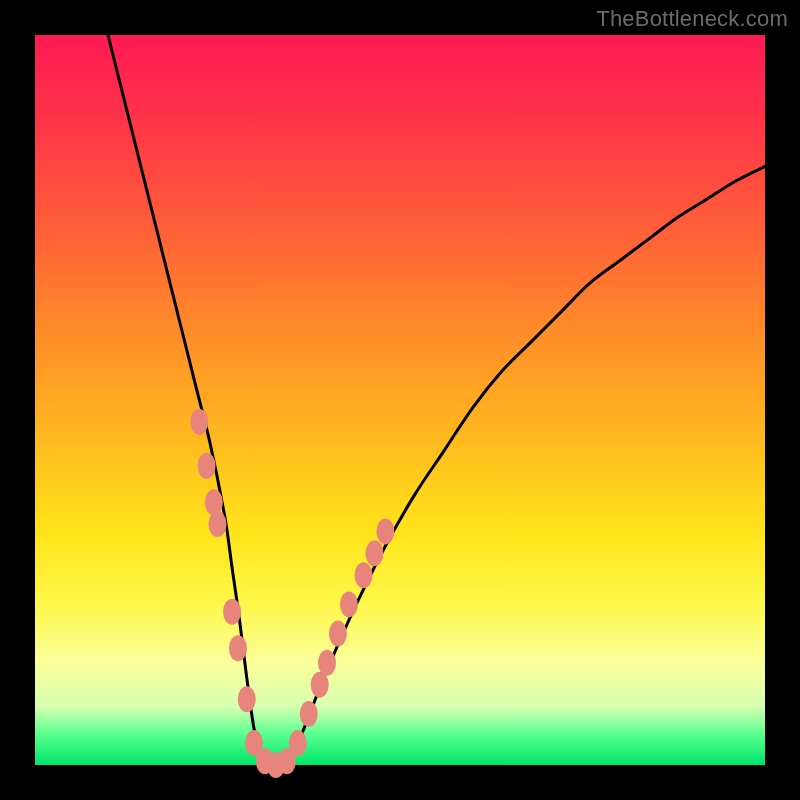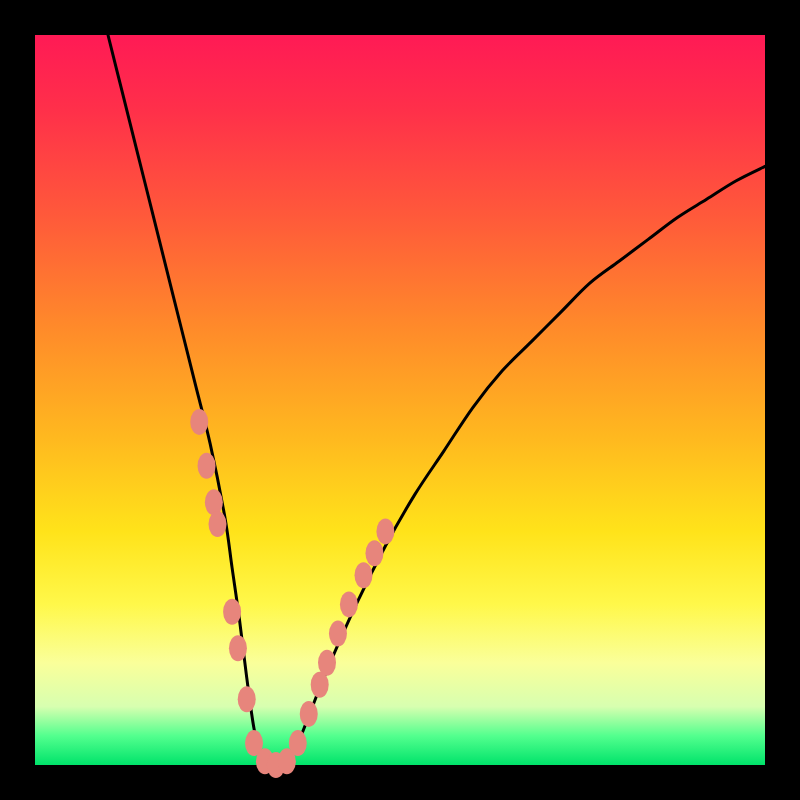--- a/index.html
+++ b/index.html
@@ -59,20 +59,21 @@
   }
   .marker {
     fill: #e7857c;
     stroke: none;
   }
 </style>
 </head>
 <body>
 
 <div class="frame">
+  <div class="watermark">TheBottleneck.com</div>
   <div class="plot">
     <svg class="curve" viewBox="0 0 730 730" preserveAspectRatio="none">
       <path id="curve-path" fill="none" stroke="#000000" stroke-width="3" stroke-linecap="round" stroke-linejoin="round" d="M 73.00 0.00 C 75.43 9.73, 82.73 38.93, 87.60 58.40 C 92.47 77.87, 97.33 97.33, 102.20 116.80 C 107.07 136.27, 111.93 155.73, 116.80 175.20 C 121.67 194.67, 126.53 214.13, 131.40 233.60 C 136.27 253.07, 141.13 272.53, 146.00 292.00 C 150.87 311.47, 155.73 330.93, 160.60 350.40 C 165.47 369.87, 170.33 386.90, 175.20 408.80 C 180.07 430.70, 186.15 461.12, 189.80 481.80 C 193.45 502.48, 194.67 515.87, 197.10 532.90 C 199.53 549.93, 201.97 565.75, 204.40 584.00 C 206.83 602.25, 209.27 624.15, 211.70 642.40 C 214.13 660.65, 216.57 680.12, 219.00 693.50 C 221.43 706.88, 223.87 716.62, 226.30 722.70 C 228.73 728.78, 229.95 728.78, 233.60 730.00 C 237.25 731.22, 243.33 733.65, 248.20 730.00 C 253.07 726.35, 257.93 717.83, 262.80 708.10 C 267.67 698.37, 272.53 683.77, 277.40 671.60 C 282.27 659.43, 284.70 652.13, 292.00 635.10 C 299.30 618.07, 311.47 590.08, 321.20 569.40 C 330.93 548.72, 340.67 529.25, 350.40 511.00 C 360.13 492.75, 369.87 475.72, 379.60 459.90 C 389.33 444.08, 399.07 430.70, 408.80 416.10 C 418.53 401.50, 428.27 385.68, 438.00 372.30 C 447.73 358.92, 457.47 346.75, 467.20 335.80 C 476.93 324.85, 486.67 316.33, 496.40 306.60 C 506.13 296.87, 515.87 287.13, 525.60 277.40 C 535.33 267.67, 545.07 256.72, 554.80 248.20 C 564.53 239.68, 574.27 233.60, 584.00 226.30 C 593.73 219.00, 603.47 211.70, 613.20 204.40 C 622.93 197.10, 632.67 189.19, 642.40 182.50 C 652.13 175.81, 661.87 170.33, 671.60 164.25 C 681.33 158.17, 691.07 151.47, 700.80 146.00 C 710.53 140.53, 725.13 133.83, 730.00 131.40"></path>
       <g id="markers-group">
           <ellipse cx="164.25" cy="386.90" rx="9" ry="13" class="marker" fill="#e7857c"></ellipse>
           <ellipse cx="171.55" cy="430.70" rx="9" ry="13" class="marker" fill="#e7857c"></ellipse>
           <ellipse cx="178.85" cy="467.20" rx="9" ry="13" class="marker" fill="#e7857c"></ellipse>
           <ellipse cx="182.50" cy="489.10" rx="9" ry="13" class="marker" fill="#e7857c"></ellipse>
           <ellipse cx="197.10" cy="576.70" rx="9" ry="13" class="marker" fill="#e7857c"></ellipse>
           <ellipse cx="202.94" cy="613.20" rx="9" ry="13" class="marker" fill="#e7857c"></ellipse>

